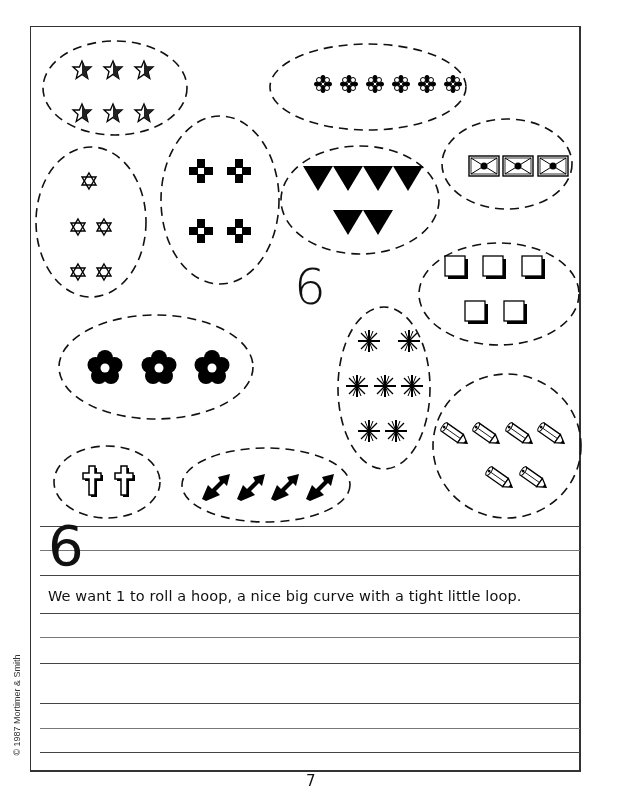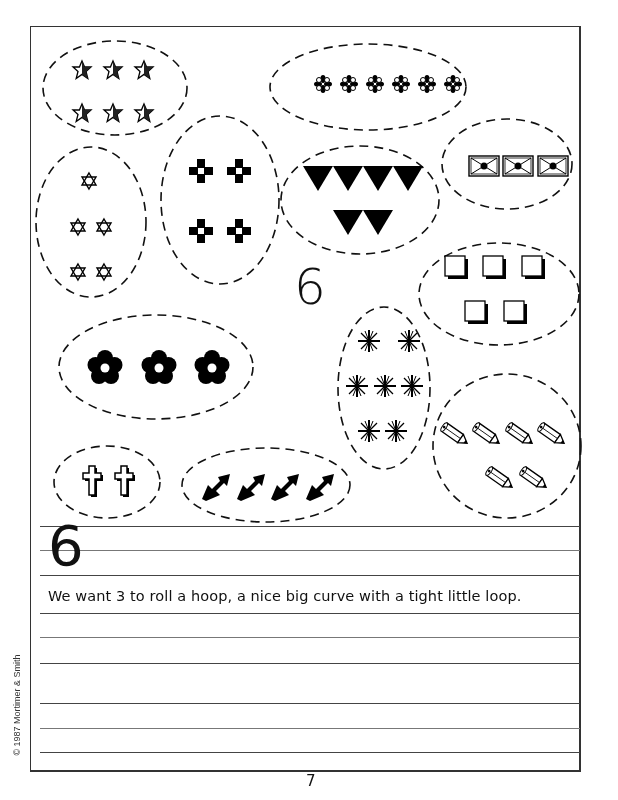--- a/index.html
+++ b/index.html
@@ -185,21 +185,21 @@
     <use href="#arrow" x="320" y="487"></use>
 </svg>
 
 <div class="big6">6</div>
 
 <div class="rule" style="top:526px"></div>
 <div class="rule light" style="top:550px"></div>
 <div class="rule" style="top:575px"></div>
 <div class="model6">6</div>
 
-<div class="sentence">We want 3 to roll a hoop, a nice big curve with a tight little loop.</div>
+<div class="sentence">We want 1 to roll a hoop, a nice big curve with a tight little loop.</div>
 
 <div class="rule" style="top:613px"></div>
 <div class="rule light" style="top:637px"></div>
 <div class="rule" style="top:663px"></div>
 <div class="rule" style="top:703px"></div>
 <div class="rule light" style="top:728px"></div>
 <div class="rule" style="top:752px"></div>
 
 <div class="copyright">© 1987 Mortimer &amp; Smith</div>
 <div class="pagenum">7</div>

